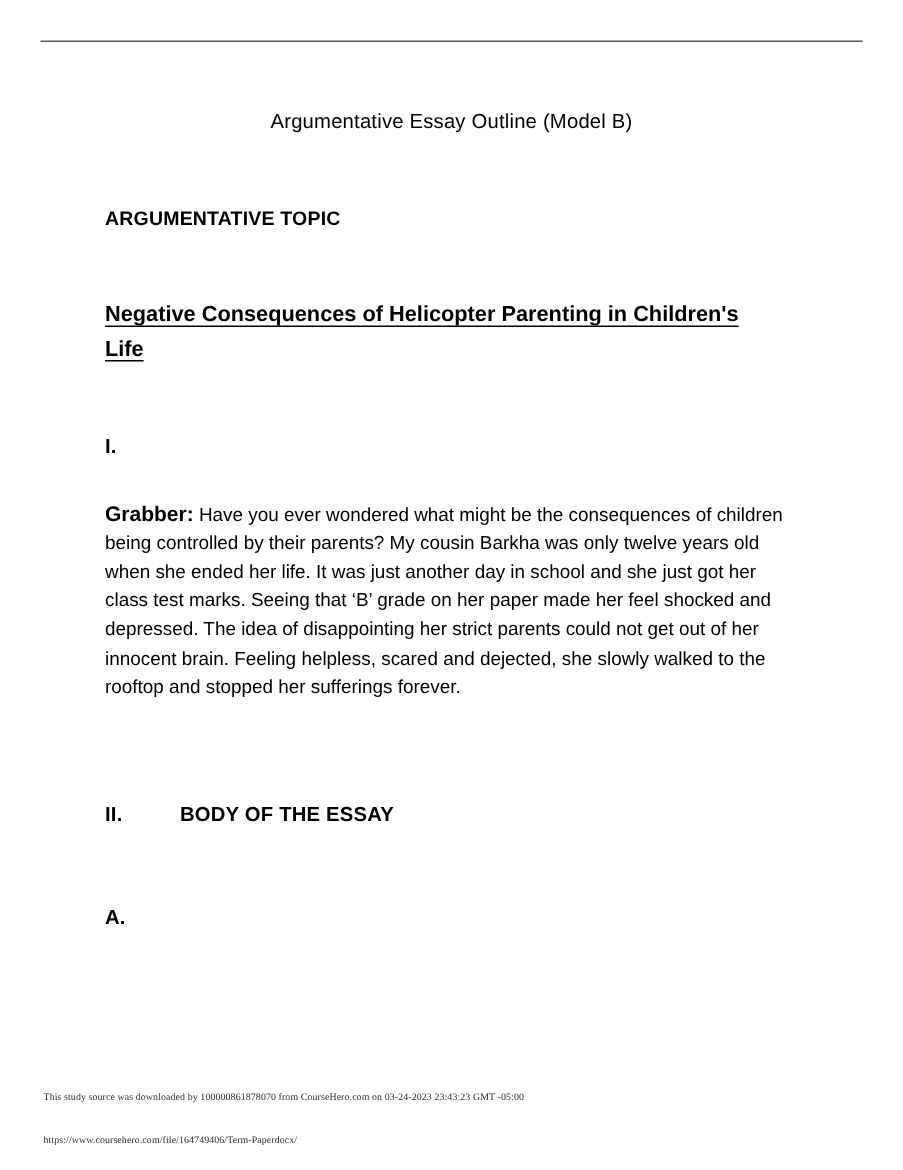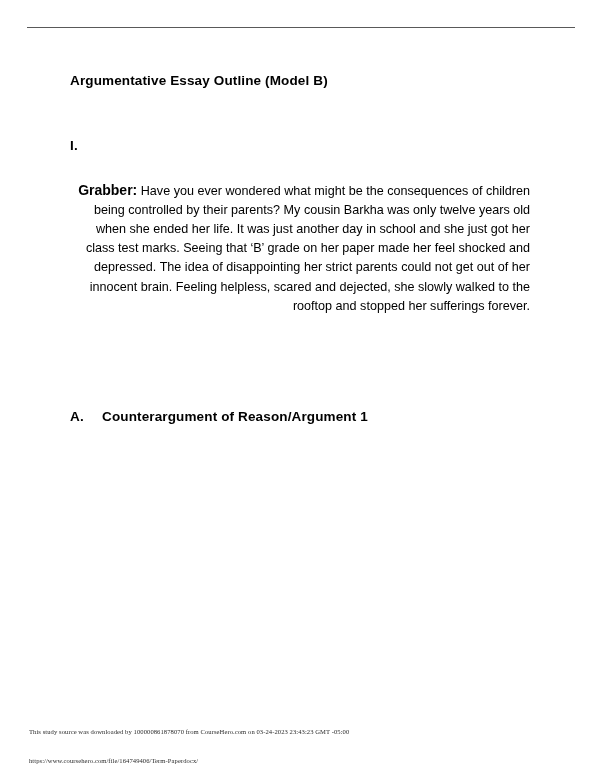--- a/index.html
+++ b/index.html
@@ -35,24 +35,25 @@
   
   .content {
     position: absolute;
     left: 70px;
     top: 72px;
     width: 462px;
   }
 
   .doc-title {
     font-size: 13.5px;
-    font-weight: bold;
+    font-weight: normal;
     letter-spacing: 0.01em;
     margin: 0 0 46px 0;
     line-height: 1.4;
+    text-align: center;
   }
 
   .topic-label {
     font-size: 13px;
     font-weight: bold;
     letter-spacing: 0.01em;
     margin: 0 0 44px 0;
     line-height: 1.4;
   }
 
@@ -86,21 +87,21 @@
   .section-heading.sub .marker {
     width: 32px;
     flex: 0 0 32px;
   }
 
   p.para {
     font-size: 12.6px;
     line-height: 1.52;
     margin: 0 0 30px 0;
     width: 460px;
-    text-align: right;
+    text-align: left;
   }
   p.para .lead {
     font-weight: bold;
     font-size: 14px;
   }
 
   .spacer-sm { height: 10px; }
   .spacer-md { height: 26px; }
 
   
@@ -132,41 +133,46 @@
 <body>
 
 <div class="page">
 
   <div class="top-rule"></div>
 
   <div class="content">
 
     <div class="doc-title">Argumentative Essay Outline (Model B)</div>
 
+    <div class="topic-label">ARGUMENTATIVE TOPIC</div>
 
+    <div class="main-heading">Negative Consequences of Helicopter Parenting in Children's Life</div>
 
     <div class="section-heading">
       <span class="marker">I.</span>
     </div>
 
     <p class="para">
       <span class="lead">Grabber:</span><span> Have you ever wondered what might be the consequences of children being controlled by their parents? My cousin Barkha was only twelve years old when she ended her life. It was just another day in school and she just got her class test marks. Seeing that ‘B’ grade on her paper made her feel shocked and depressed. The idea of disappointing her strict parents could not get out of her innocent brain. Feeling helpless, scared and dejected, she slowly walked to the rooftop and stopped her sufferings forever.</span>
     </p>
 
     <div class="spacer-sm"></div>
 
 
     <div class="spacer-md"></div>
 
+    <div class="section-heading tight">
+      <span class="marker">II.</span>
+      <span class="label">BODY OF THE ESSAY</span>
+    </div>
 
     <div class="spacer-md"></div>
 
     <div class="section-heading sub">
       <span class="marker">A.</span>
-      <span class="label">Counterargument of Reason/Argument 1</span>
     </div>
 
   </div>
 
   <div class="footer-wrap">
     <div class="footer-line">This study source was downloaded by 100000861878070 from CourseHero.com on 03-24-2023 23:43:23 GMT -05:00</div>
     <div class="footer-url">https://www.coursehero.com/file/164749406/Term-Paperdocx/</div>
   </div>
 
 </div>

